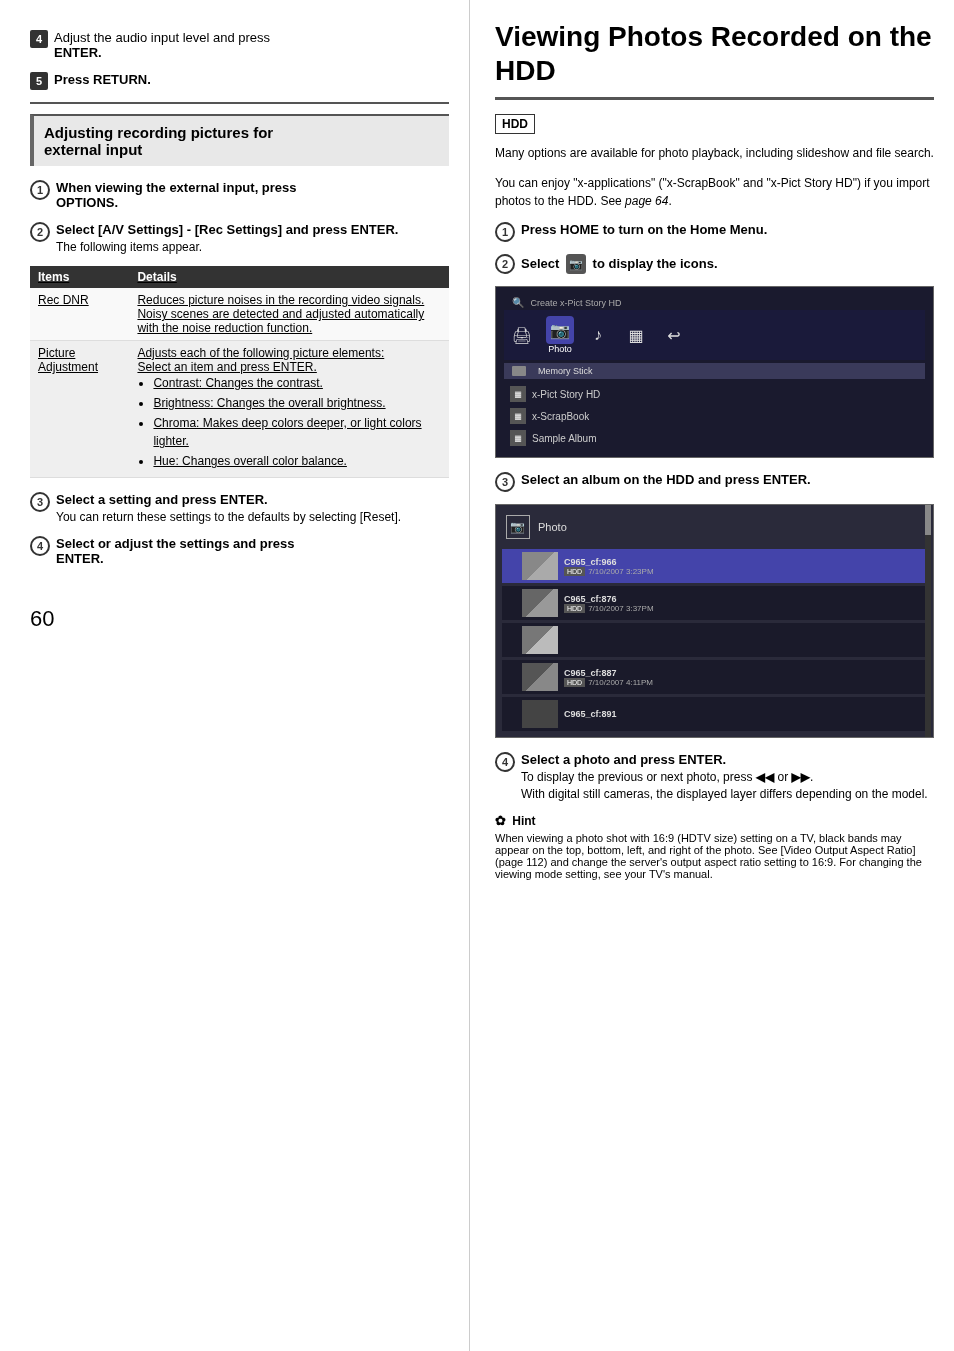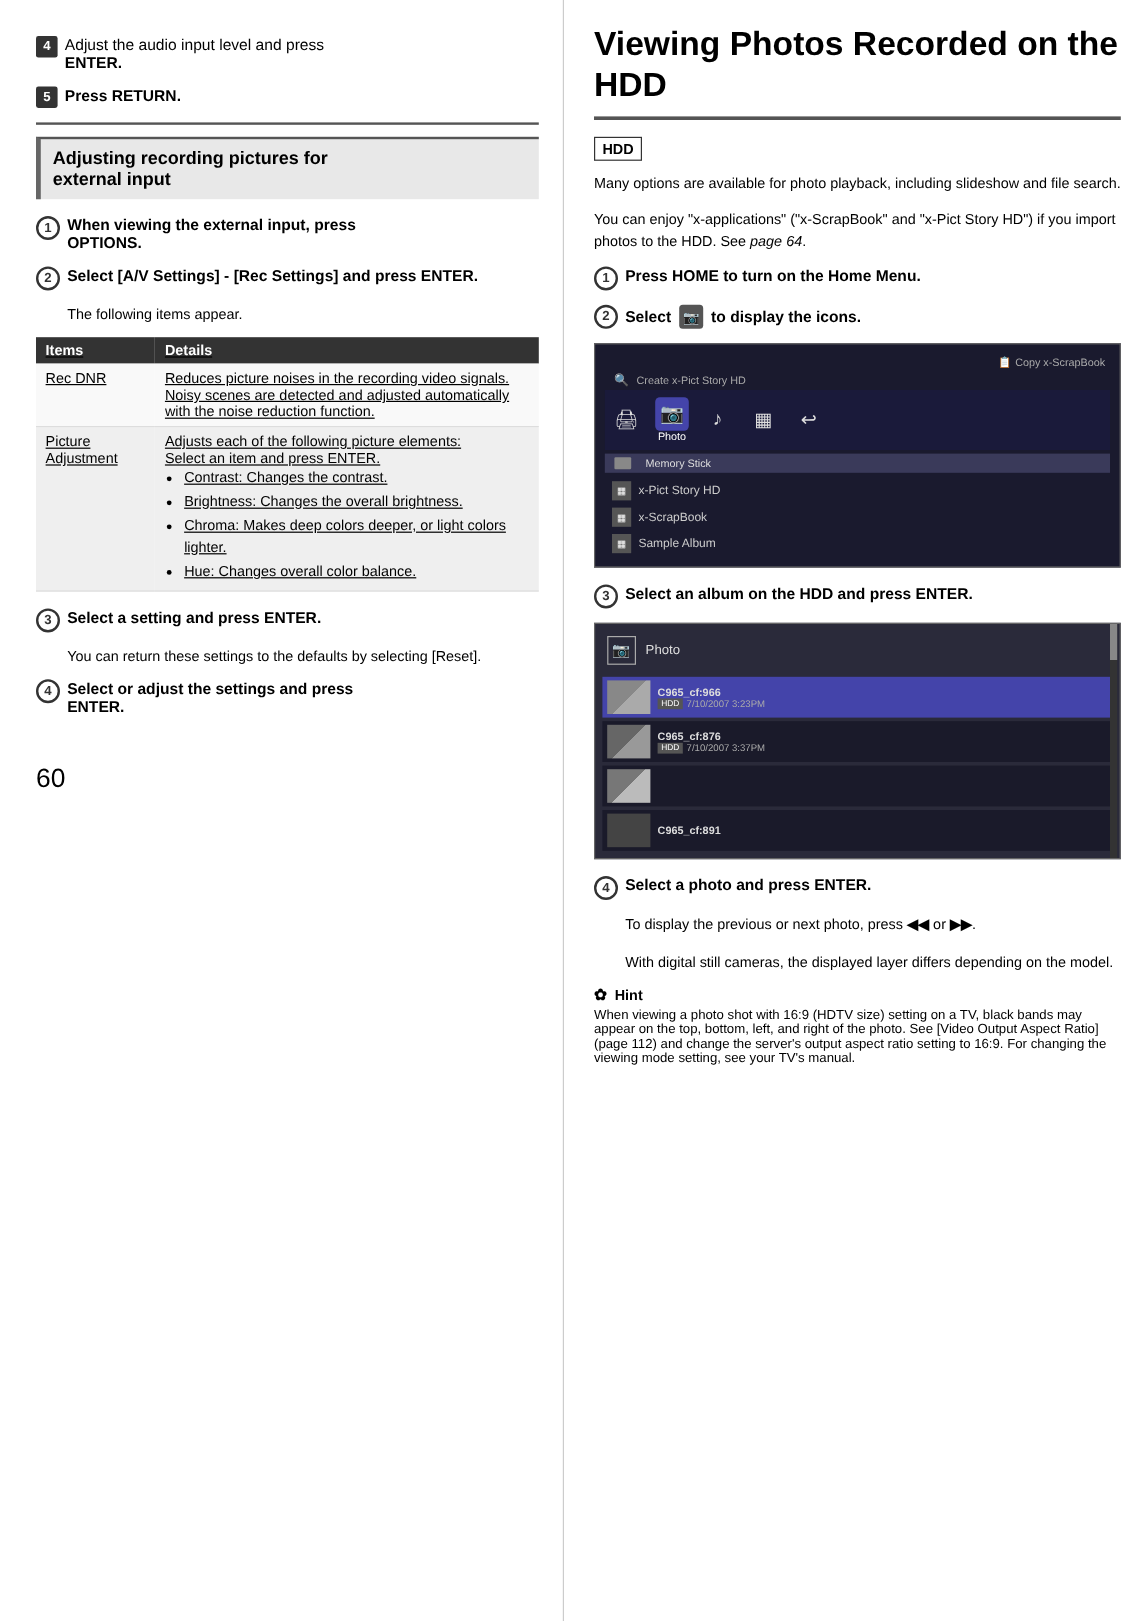--- a/index.html
+++ b/index.html
@@ -61,21 +61,21 @@
       align-items: flex-start;
       margin-bottom: 12px;
     }
     .step-content {
       flex: 1;
     }
     .step-content strong {
       font-weight: bold;
     }
     .step-content p {
-      margin-top: 18px;
+      margin-top: 3px;
       font-size: 12px;
     }
     
     .section-heading {
       background: #e8e8e8;
       border-left: 4px solid #666;
       padding: 8px 10px;
       margin-bottom: 14px;
       margin-top: 10px;
       border-top: 2px solid #555;
@@ -230,21 +230,21 @@
     }
     .album-list {
       display: flex;
       flex-direction: column;
       gap: 3px;
     }
     .album-list-item {
       display: flex;
       align-items: center;
       gap: 6px;
-      padding: 3px 4px;
+      padding: 3px 20px;
       background: #1a1a2a;
     }
     .album-list-item.selected {
       background: #4444aa;
     }
     .album-thumb {
       width: 36px;
       height: 28px;
       background: #555;
       flex-shrink: 0;
@@ -470,23 +470,20 @@
         <strong>
           <span>Select</span>
           <span style="display:inline-flex;align-items:center;justify-content:center;width:20px;height:20px;background:#555;border-radius:3px;color:#fff;font-size:11px;margin:0 3px;">📷</span>
           <span>to display the icons.</span>
         </strong>
       </div>
     </div>
 
     
     <div class="screenshot-box">
-      <div class="menu-copy-row">
-        <span>📋 Copy x-ScrapBook</span>
-      </div>
       <div style="display:flex;align-items:center;gap:6px;padding:2px 8px;font-size:9px;color:#aaa;">
         <span style="font-size:10px;">🔍</span>
         <span>Create x-Pict Story HD</span>
       </div>
       <div class="menu-icons-row">
         <div class="menu-item-col">
           <div class="menu-icon">🖨</div>
         </div>
         <div class="menu-item-col">
           <div class="menu-icon selected">📷</div>
@@ -554,20 +551,30 @@
             <div class="album-date">
               <span class="hdd-small-badge">HDD</span>
               7/10/2007 3:37PM
             </div>
           </div>
         </div>
         <div class="album-list-item">
           <div class="album-thumb thumb3"></div>
         </div>
         <div class="album-list-item">
+          <div class="album-thumb thumb4"></div>
+          <div class="album-info">
+            <div class="album-filename">C965_cf:887</div>
+            <div class="album-date">
+              <span class="hdd-small-badge">HDD</span>
+              7/10/2007 4:11PM
+            </div>
+          </div>
+        </div>
+        <div class="album-list-item">
           <div style="width:36px;height:28px;background:#444;flex-shrink:0;"></div>
           <div class="album-info">
             <div class="album-filename">C965_cf:891</div>
           </div>
         </div>
       </div>
       <div class="scrollbar-indicator">
         <div class="scrollbar-thumb"></div>
       </div>
     </div>

